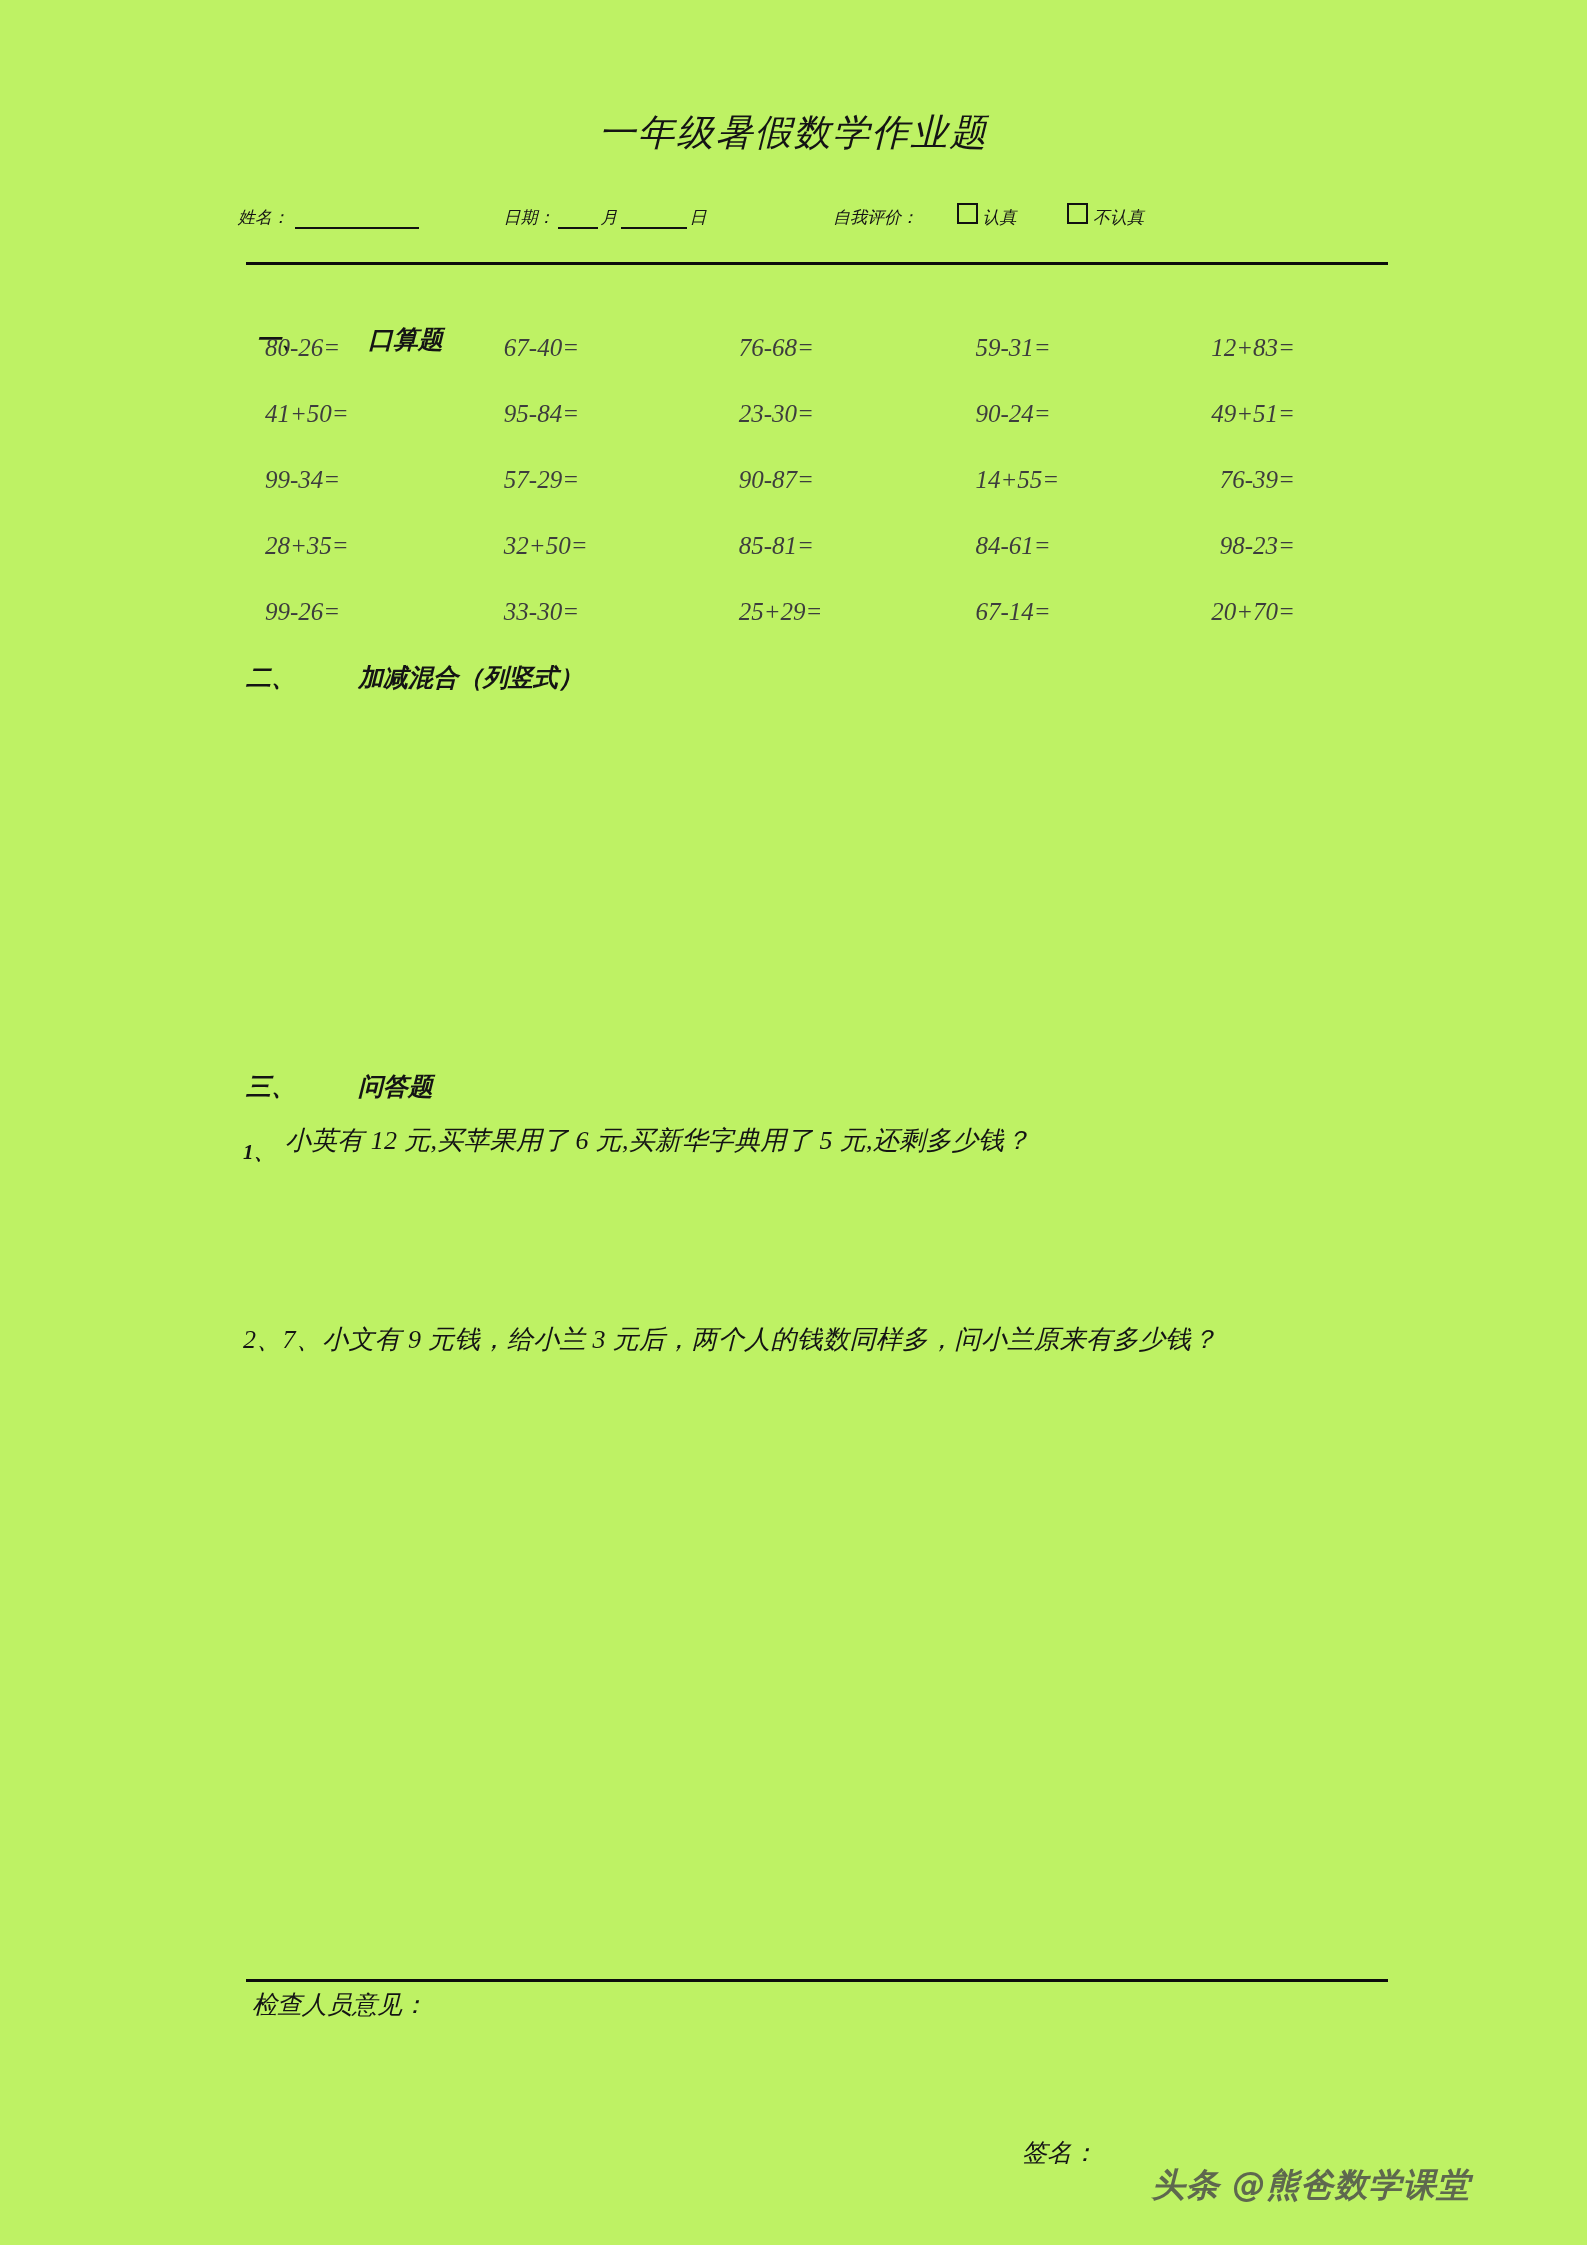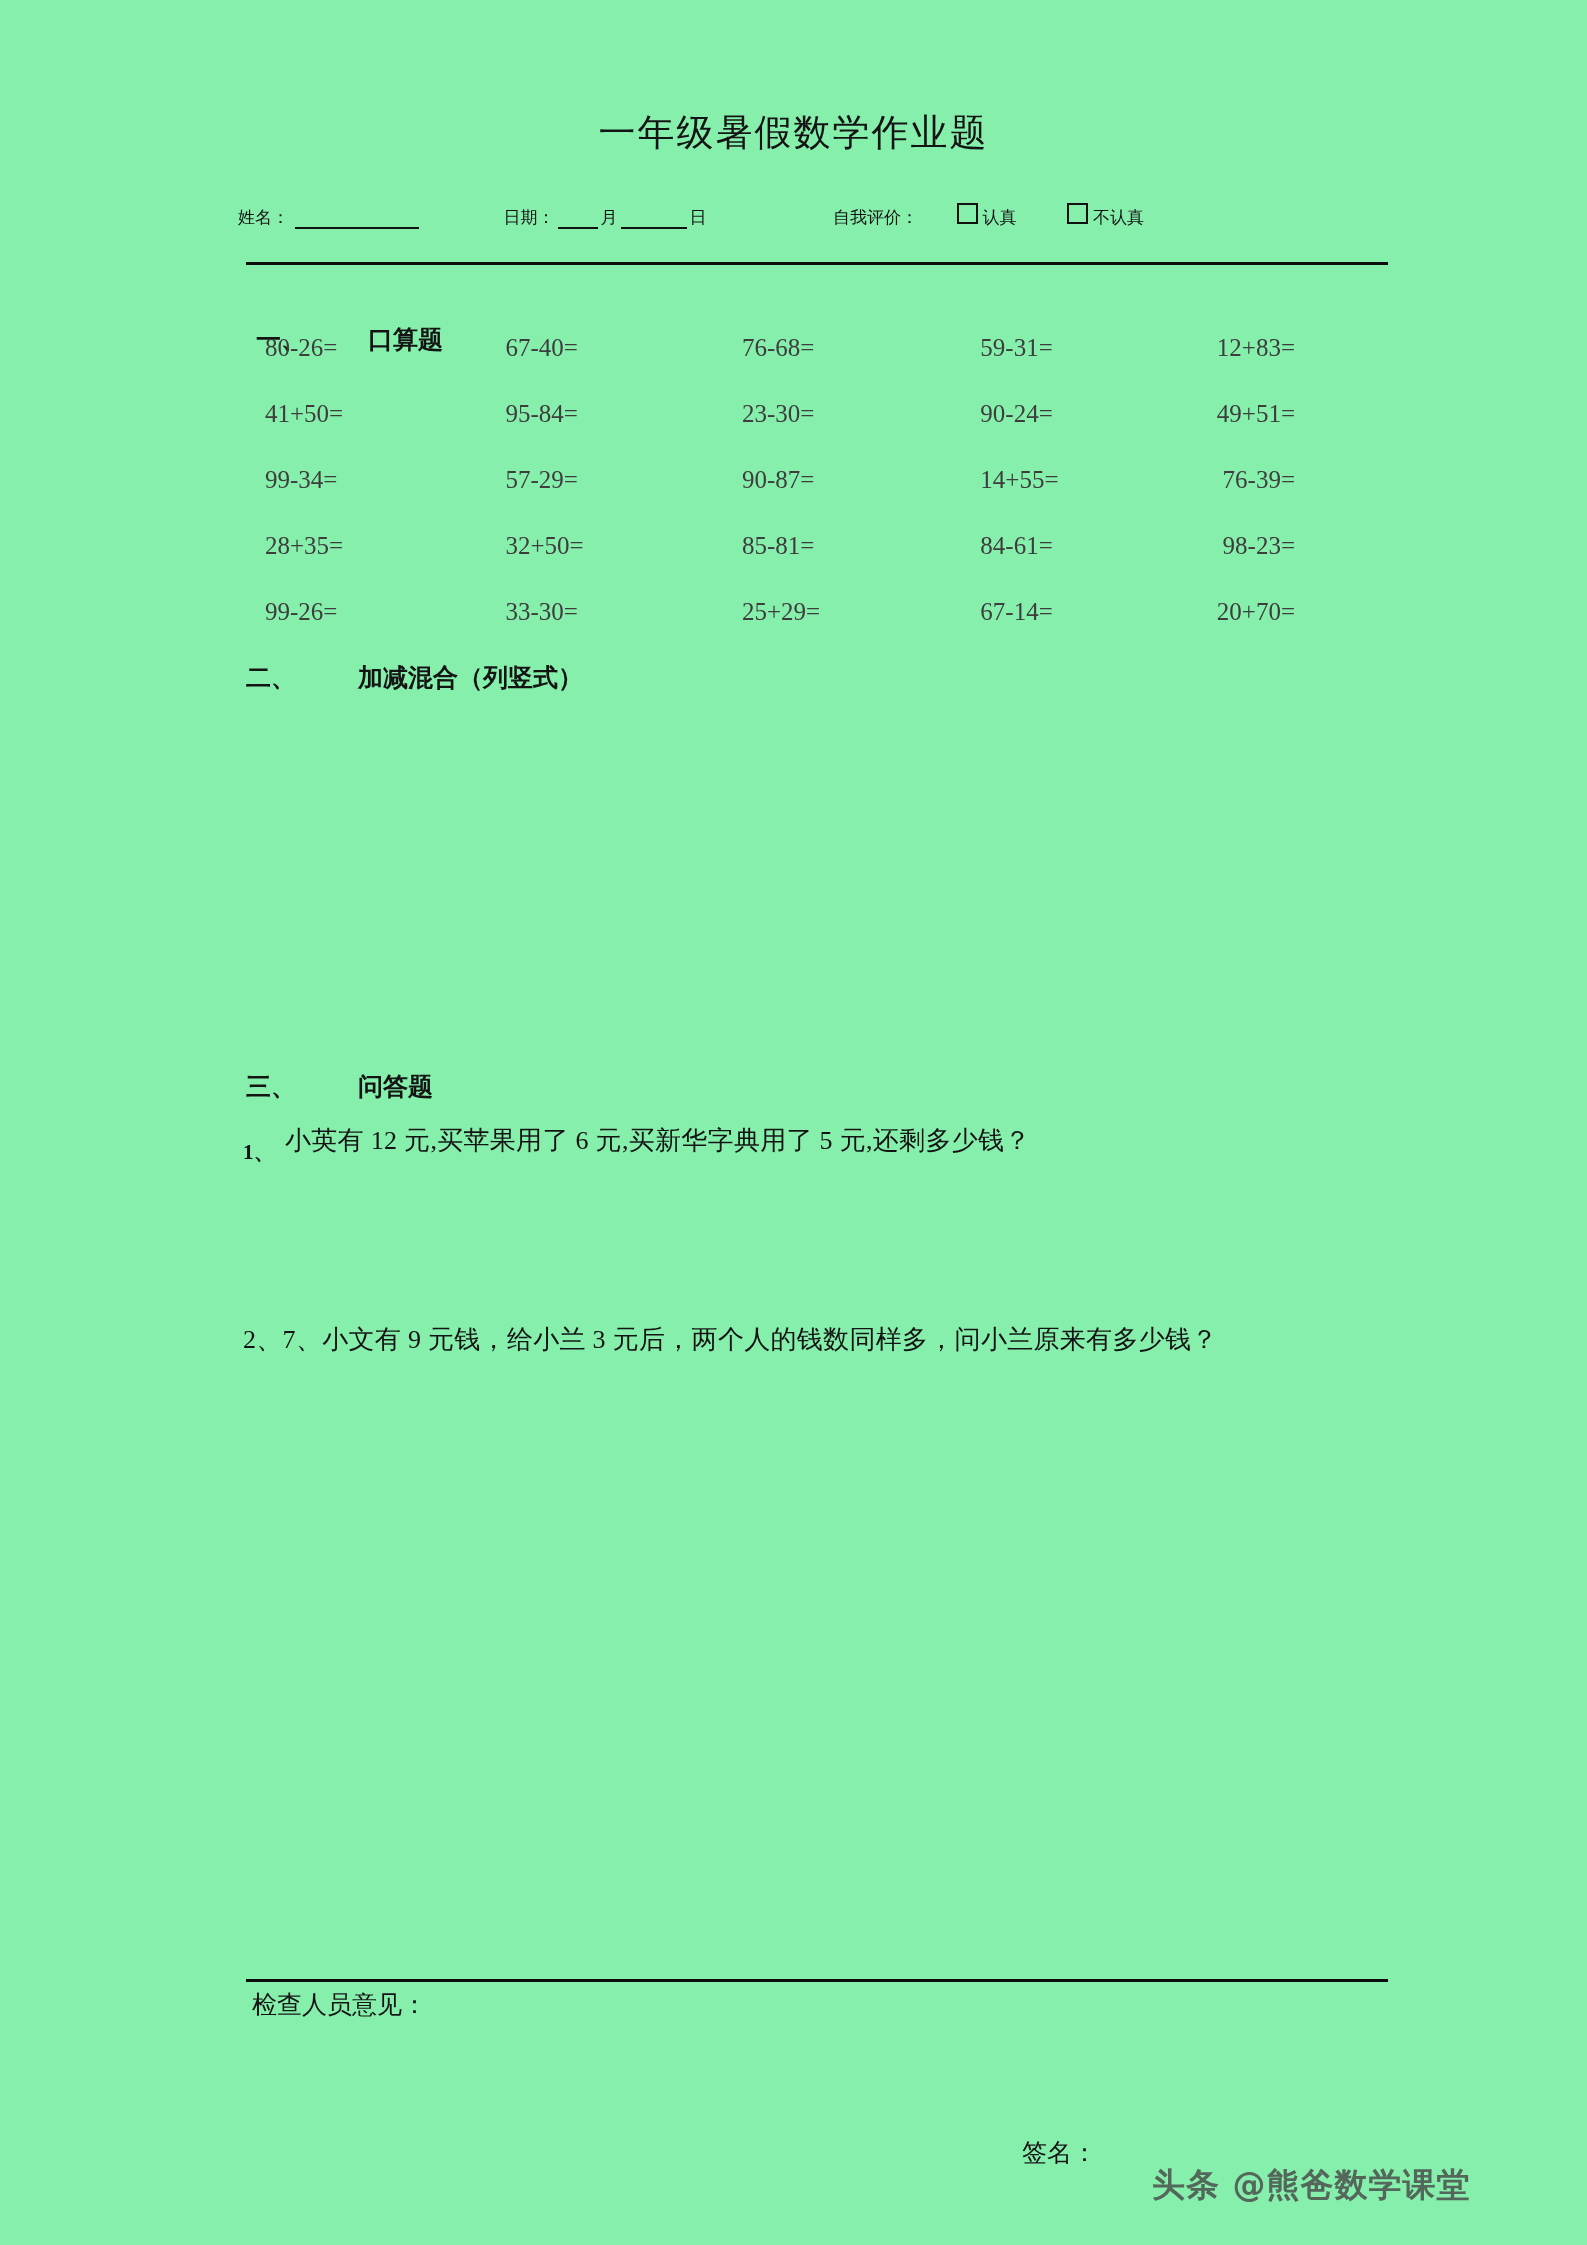--- a/index.html
+++ b/index.html
@@ -11,21 +11,22 @@
     width: 1587px;
     height: 2245px;
     position: relative;
     font-family: "Liberation Serif", "DejaVu Serif", serif;
     color: #1a1a1a;
     overflow: hidden;
   }
   .page {
     position: absolute;
     inset: 0;
-    background: #86efac;
+    background: #bef264;
+    font-style: italic;
   }
 
   
   .doc-title {
     position: absolute;
     top: 108px;
     left: 0;
     width: 1587px;
     text-align: center;
     font-size: 37px;

